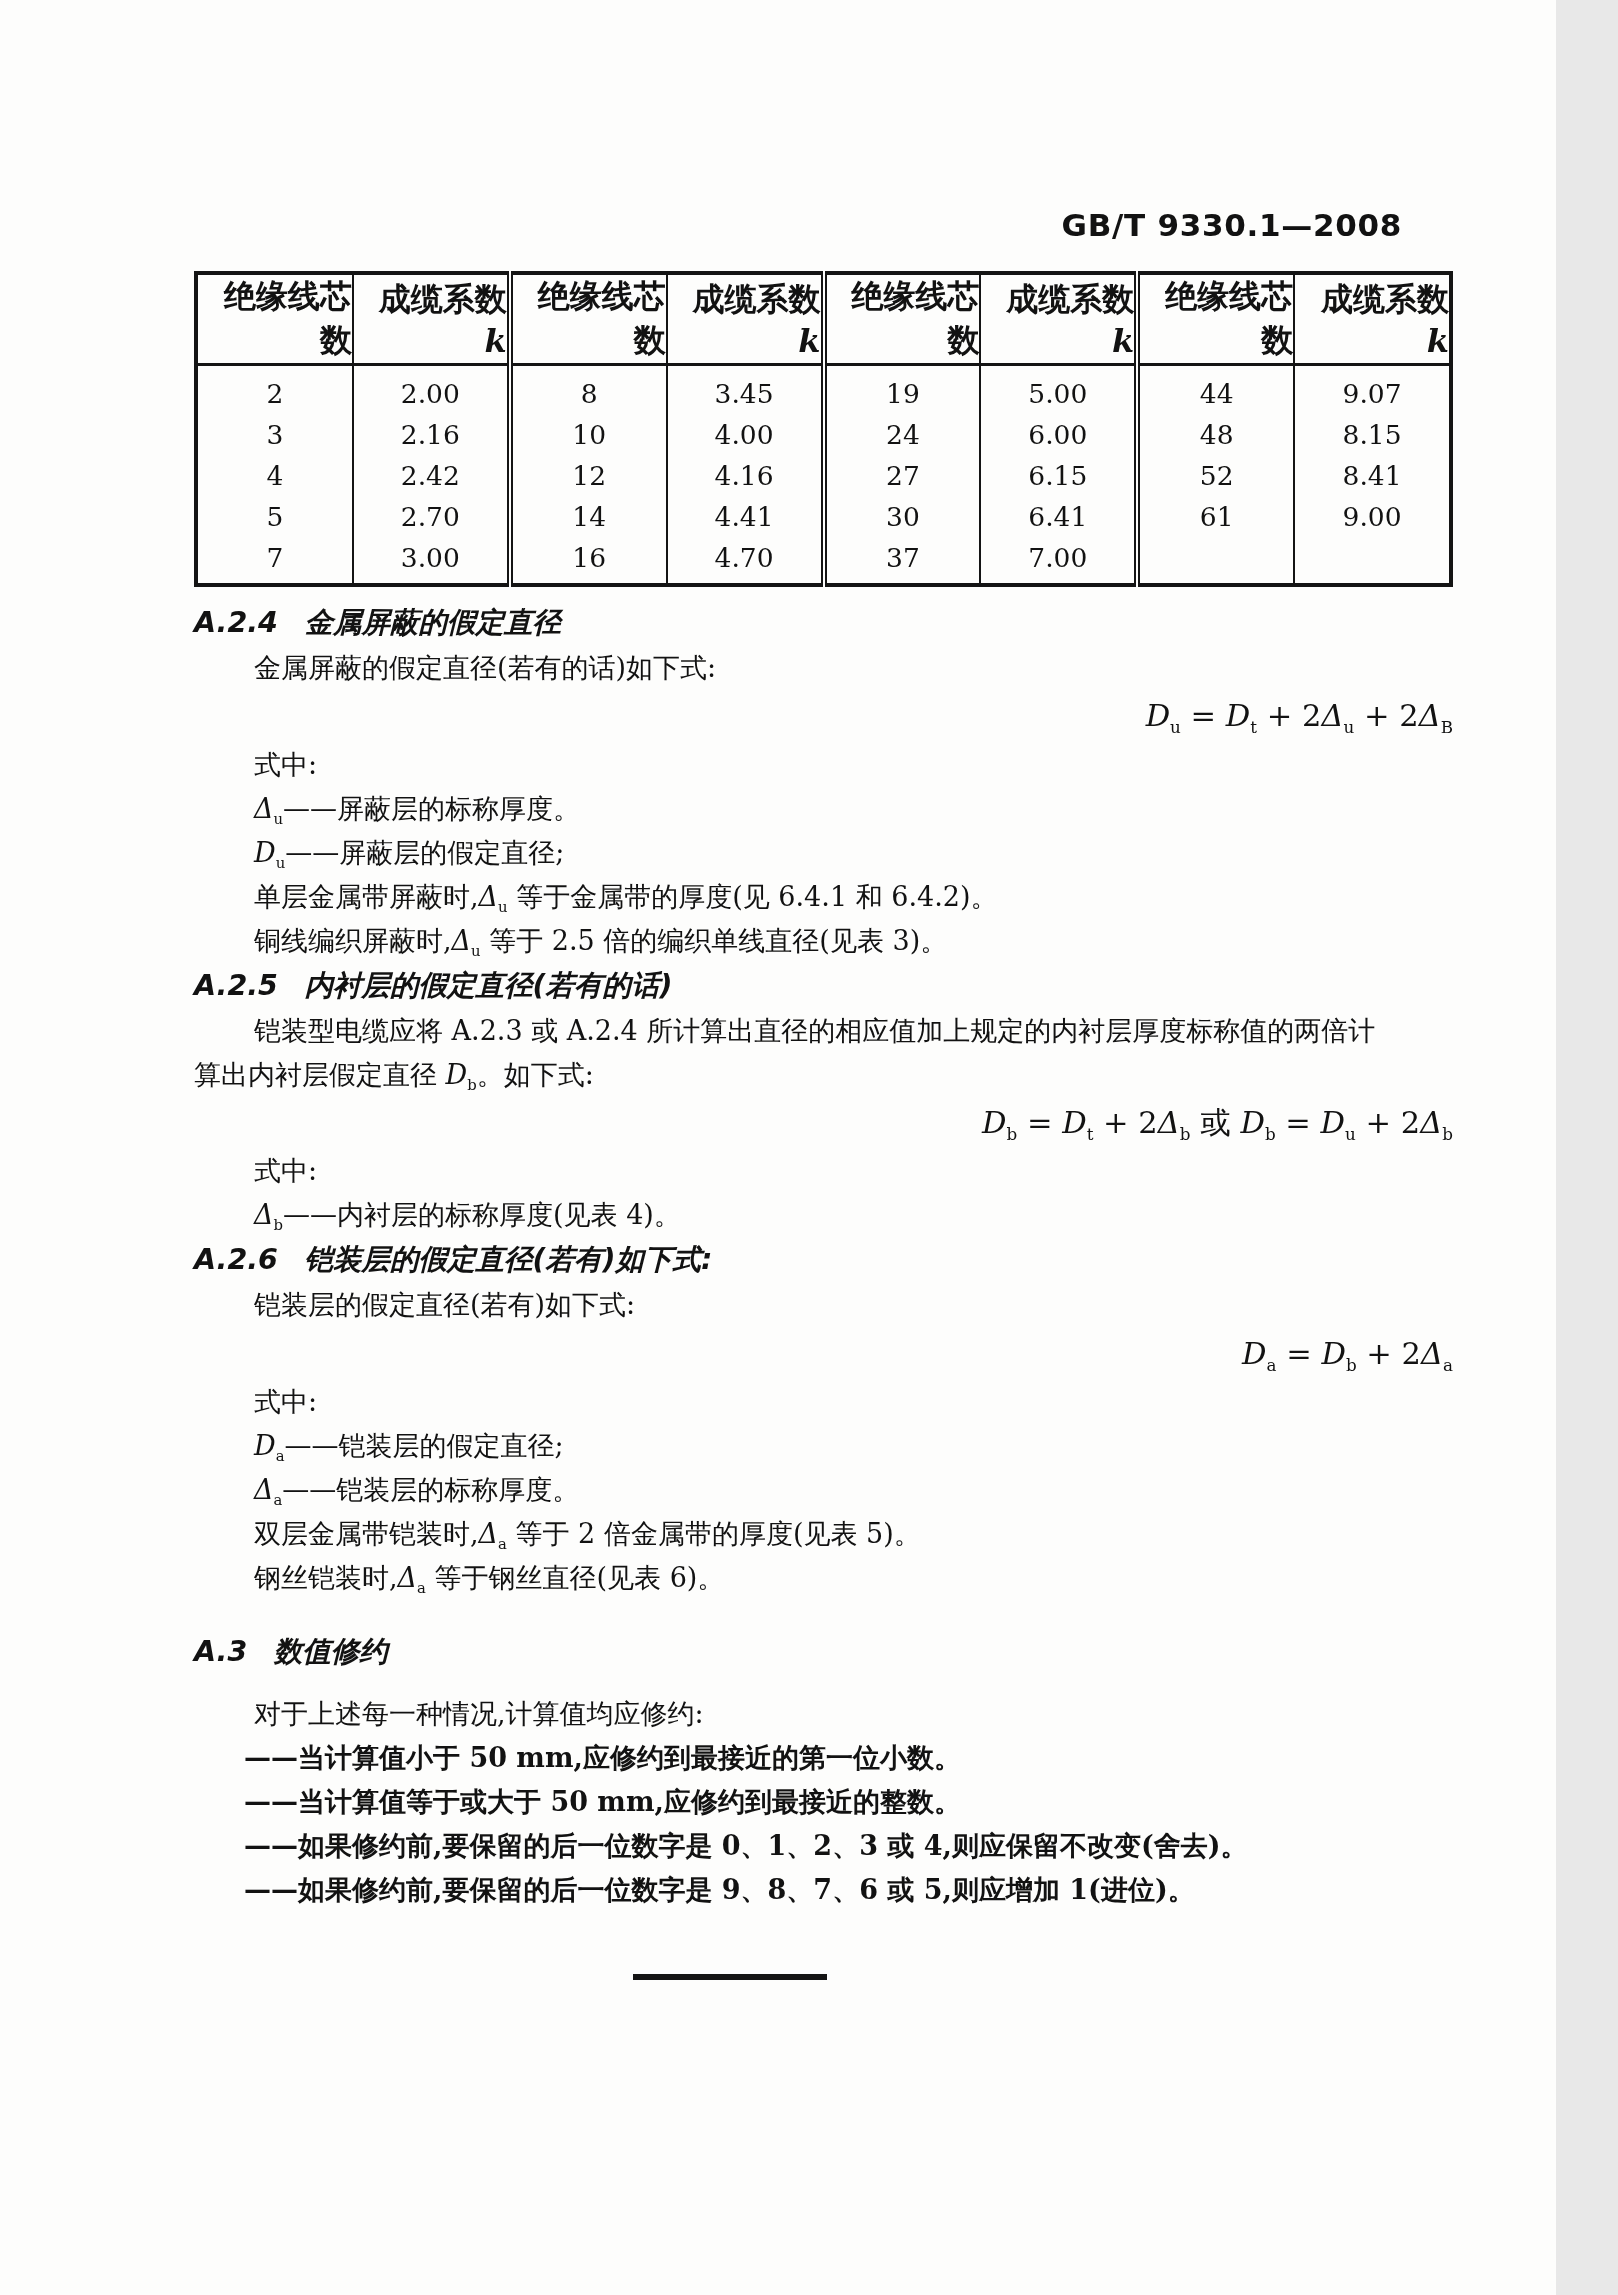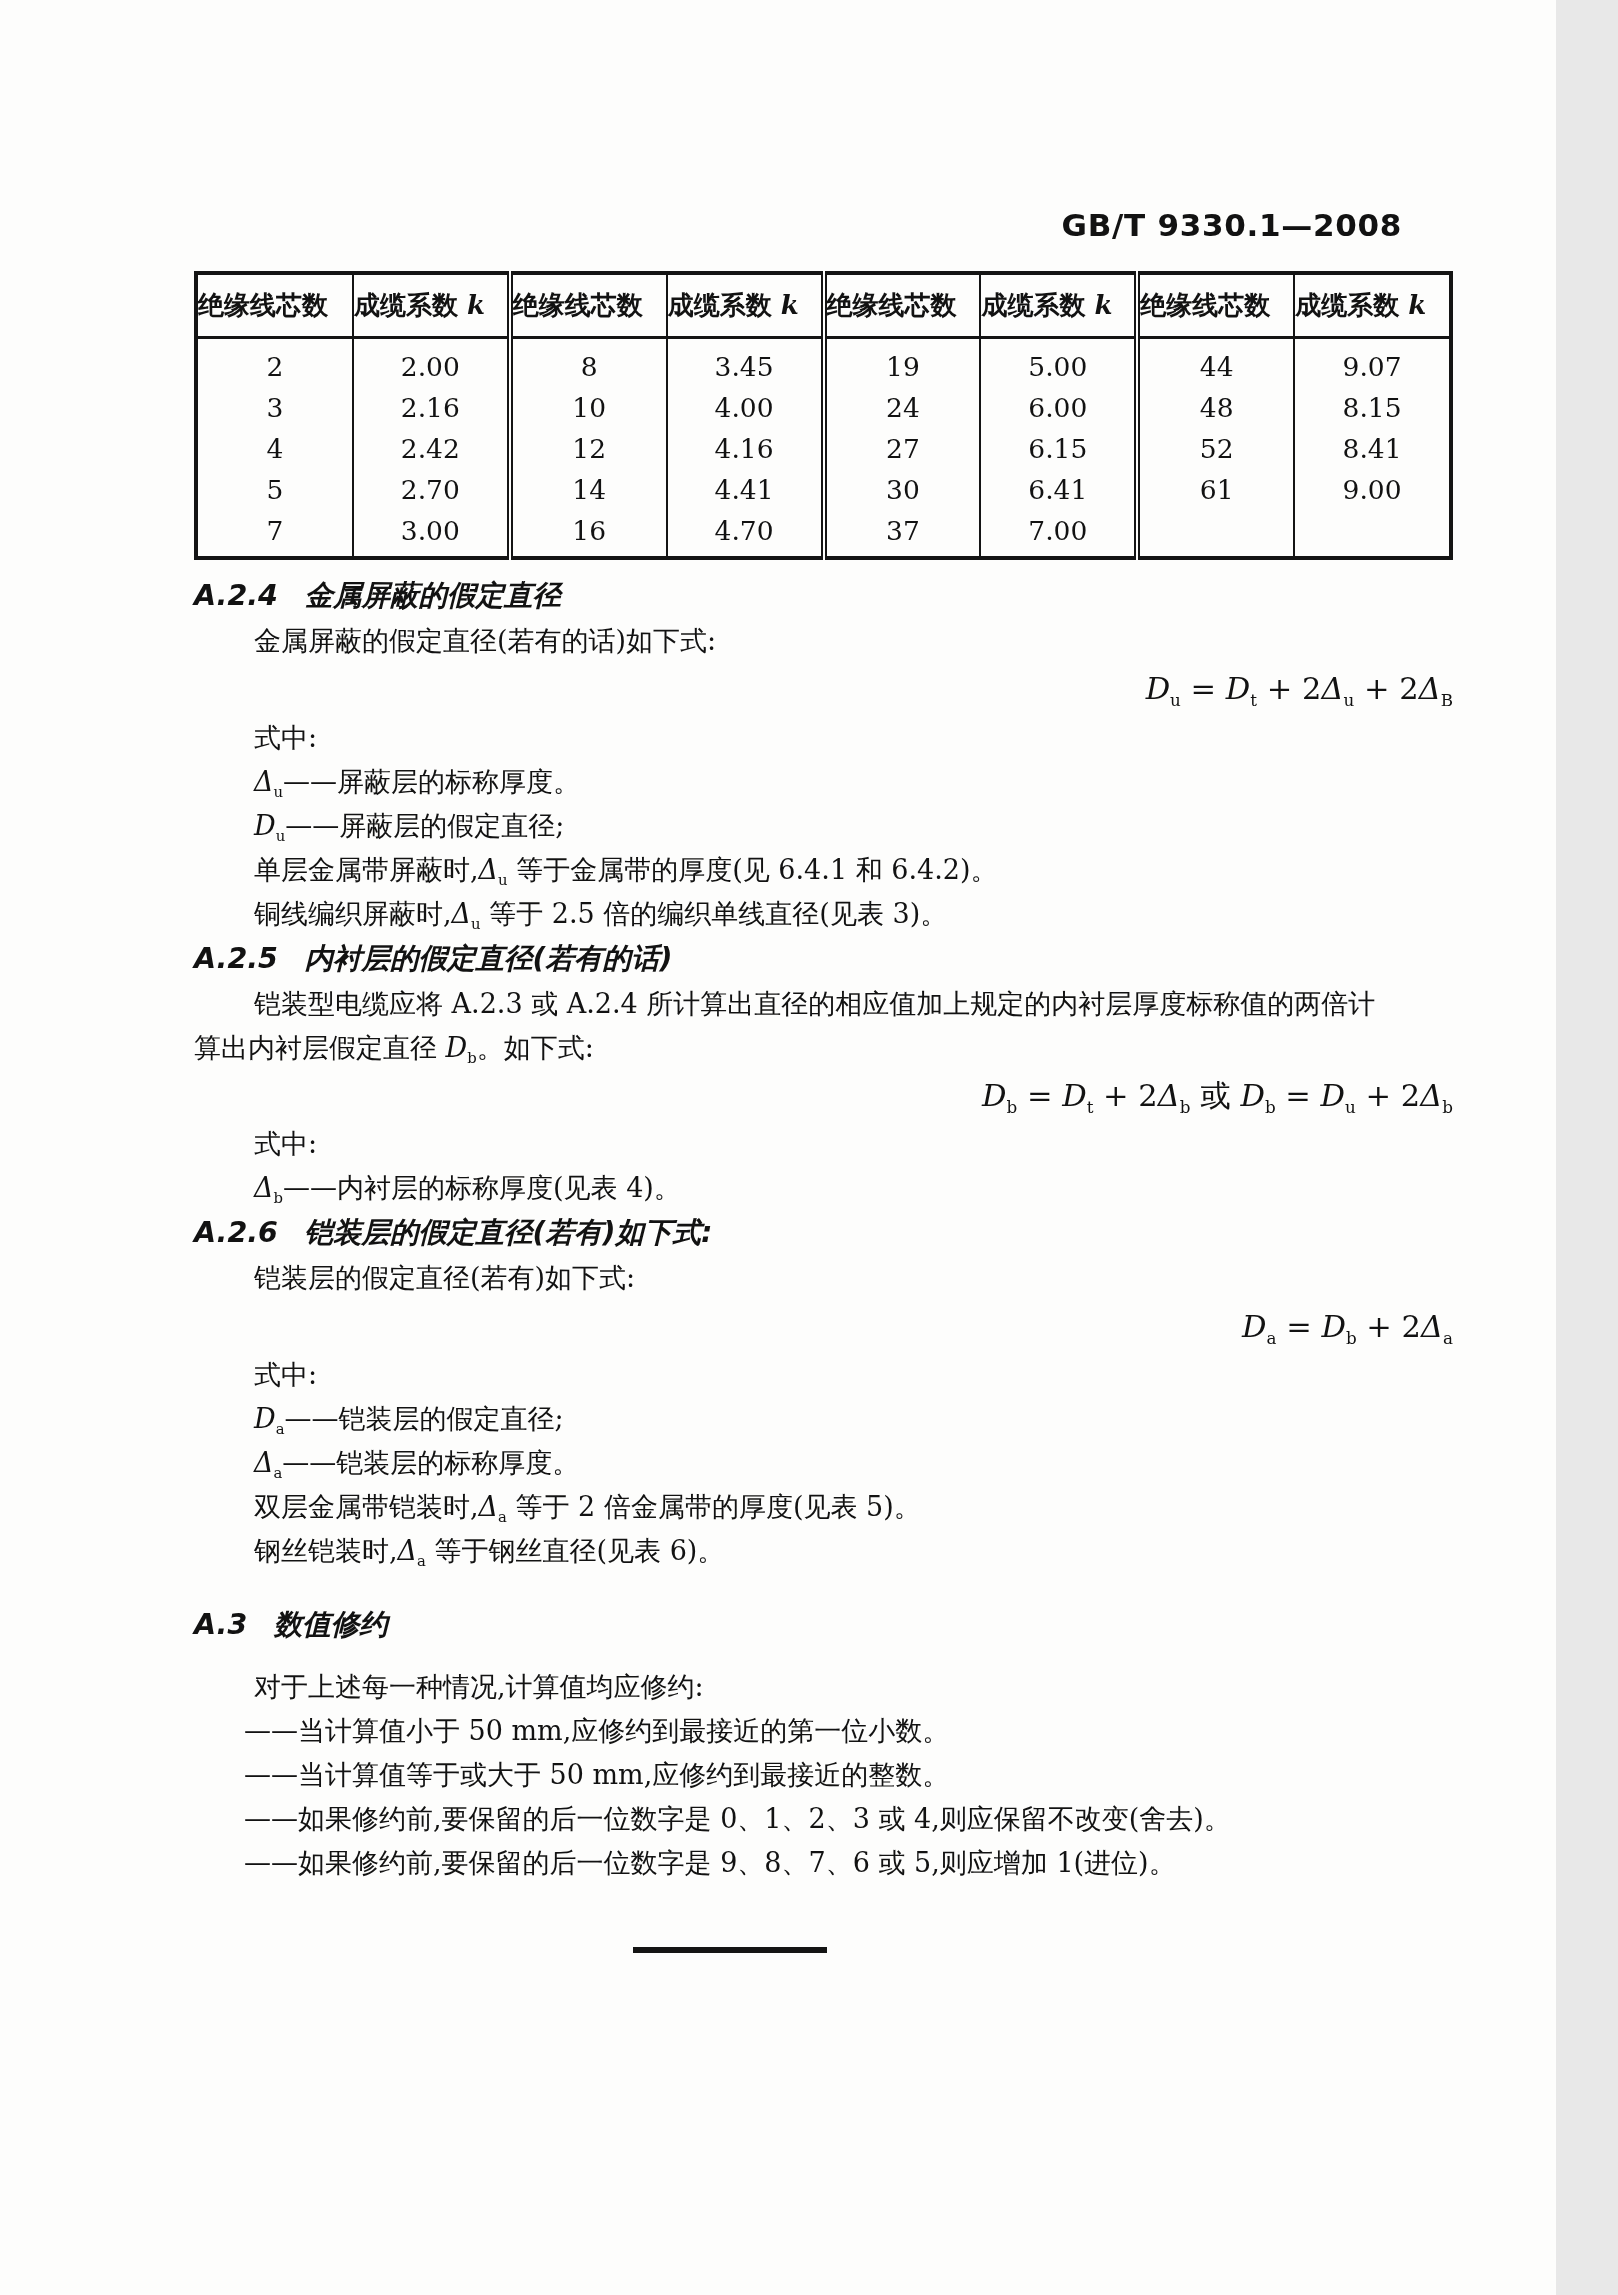--- a/index.html
+++ b/index.html
@@ -17,43 +17,43 @@
   .table-title{
     text-align:center;font-family:"DejaVu Sans","Liberation Sans",sans-serif;
     font-weight:700;font-size:28px;height:41px;line-height:41px;margin-bottom:10.6px;
   }
   .table-title .var{font-weight:700;}
   table.a2{
     width:100%;border-collapse:collapse;border:4.6px solid #141414;table-layout:fixed;
   }
   table.a2 th{
     font-family:"DejaVu Sans","Liberation Sans",sans-serif;
-    font-weight:700;font-size:26px;height:61px;
-    border-bottom:3.3px solid #141414;text-align:left;padding:0;
+    font-weight:700;font-size:32px;height:61px;
+    border-bottom:3.3px solid #141414;text-align:right;padding:0;
   }
   table.a2 td{
     font-size:26.5px;height:41px;text-align:center;padding:0;font-weight:400;
   }
   table.a2 th:nth-child(even),table.a2 td:nth-child(even){border-left:2px solid #141414;}
   table.a2 th:nth-child(odd):not(:first-child),
   table.a2 td:nth-child(odd):not(:first-child){border-left:6.6px double #141414;}
   table.a2 tbody tr:first-child td{padding-top:6.6px;}
   table.a2 tbody tr:last-child td{padding-bottom:5.3px;}
   .sec{
     margin:0;font-family:"DejaVu Sans","Liberation Sans",sans-serif;
     font-weight:700;font-size:28.5px;line-height:46px;font-style:italic;
   }
   .sec .sec-no{margin-right:26.5px;}
   .sec.mt{margin-top:13.3px;}
   .sec.big-gap{margin-top:29px;}
   .line{
     margin:0;font-size:27px;line-height:44px;white-space:nowrap;
   }
   .line.indent{padding-left:60px;}
-  .line.dash{padding-left:50px;}
+  .line.dash{padding-left:50px;font-weight:bold;}
   .line.first-gap{margin-top:17px;}
   .var{font-family:"DejaVu Serif","Liberation Serif",serif;font-style:italic;}
   sub{font-size:0.55em;line-height:0;}
   .formula{
     text-align:right;font-size:30.5px;line-height:50px;margin:1.3px 0;
     font-family:"DejaVu Serif","Liberation Serif",serif;white-space:nowrap;
   }
   .end-rule{
     margin-top:62px;margin-left:439px;width:194px;height:6px;background:#141414;
   }

